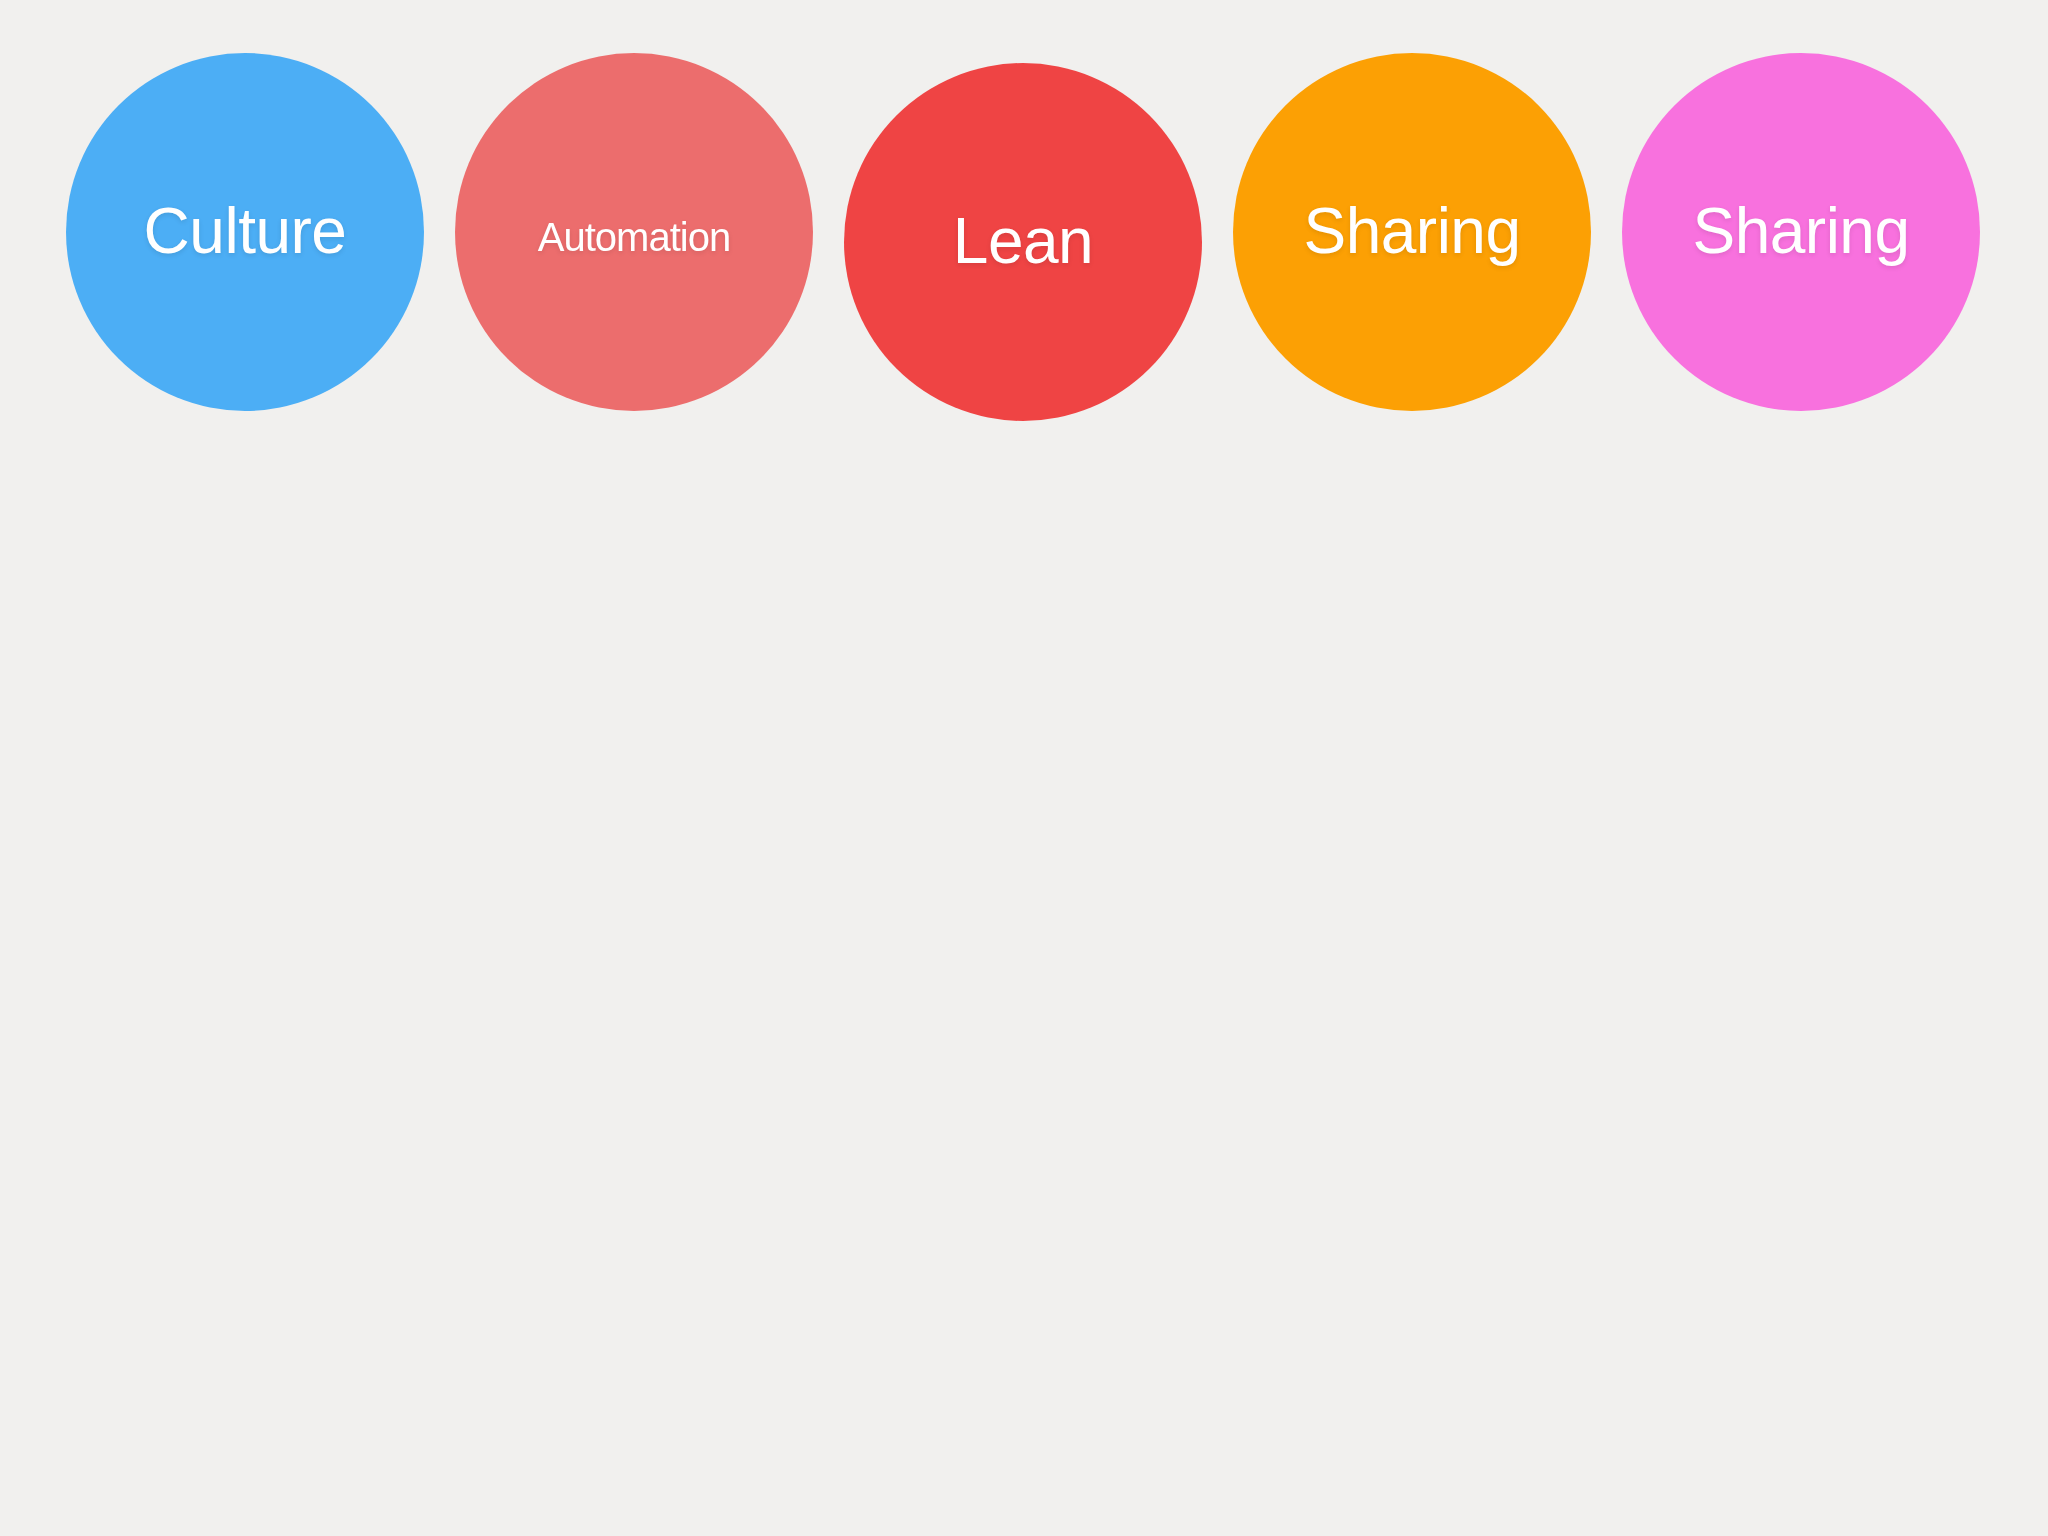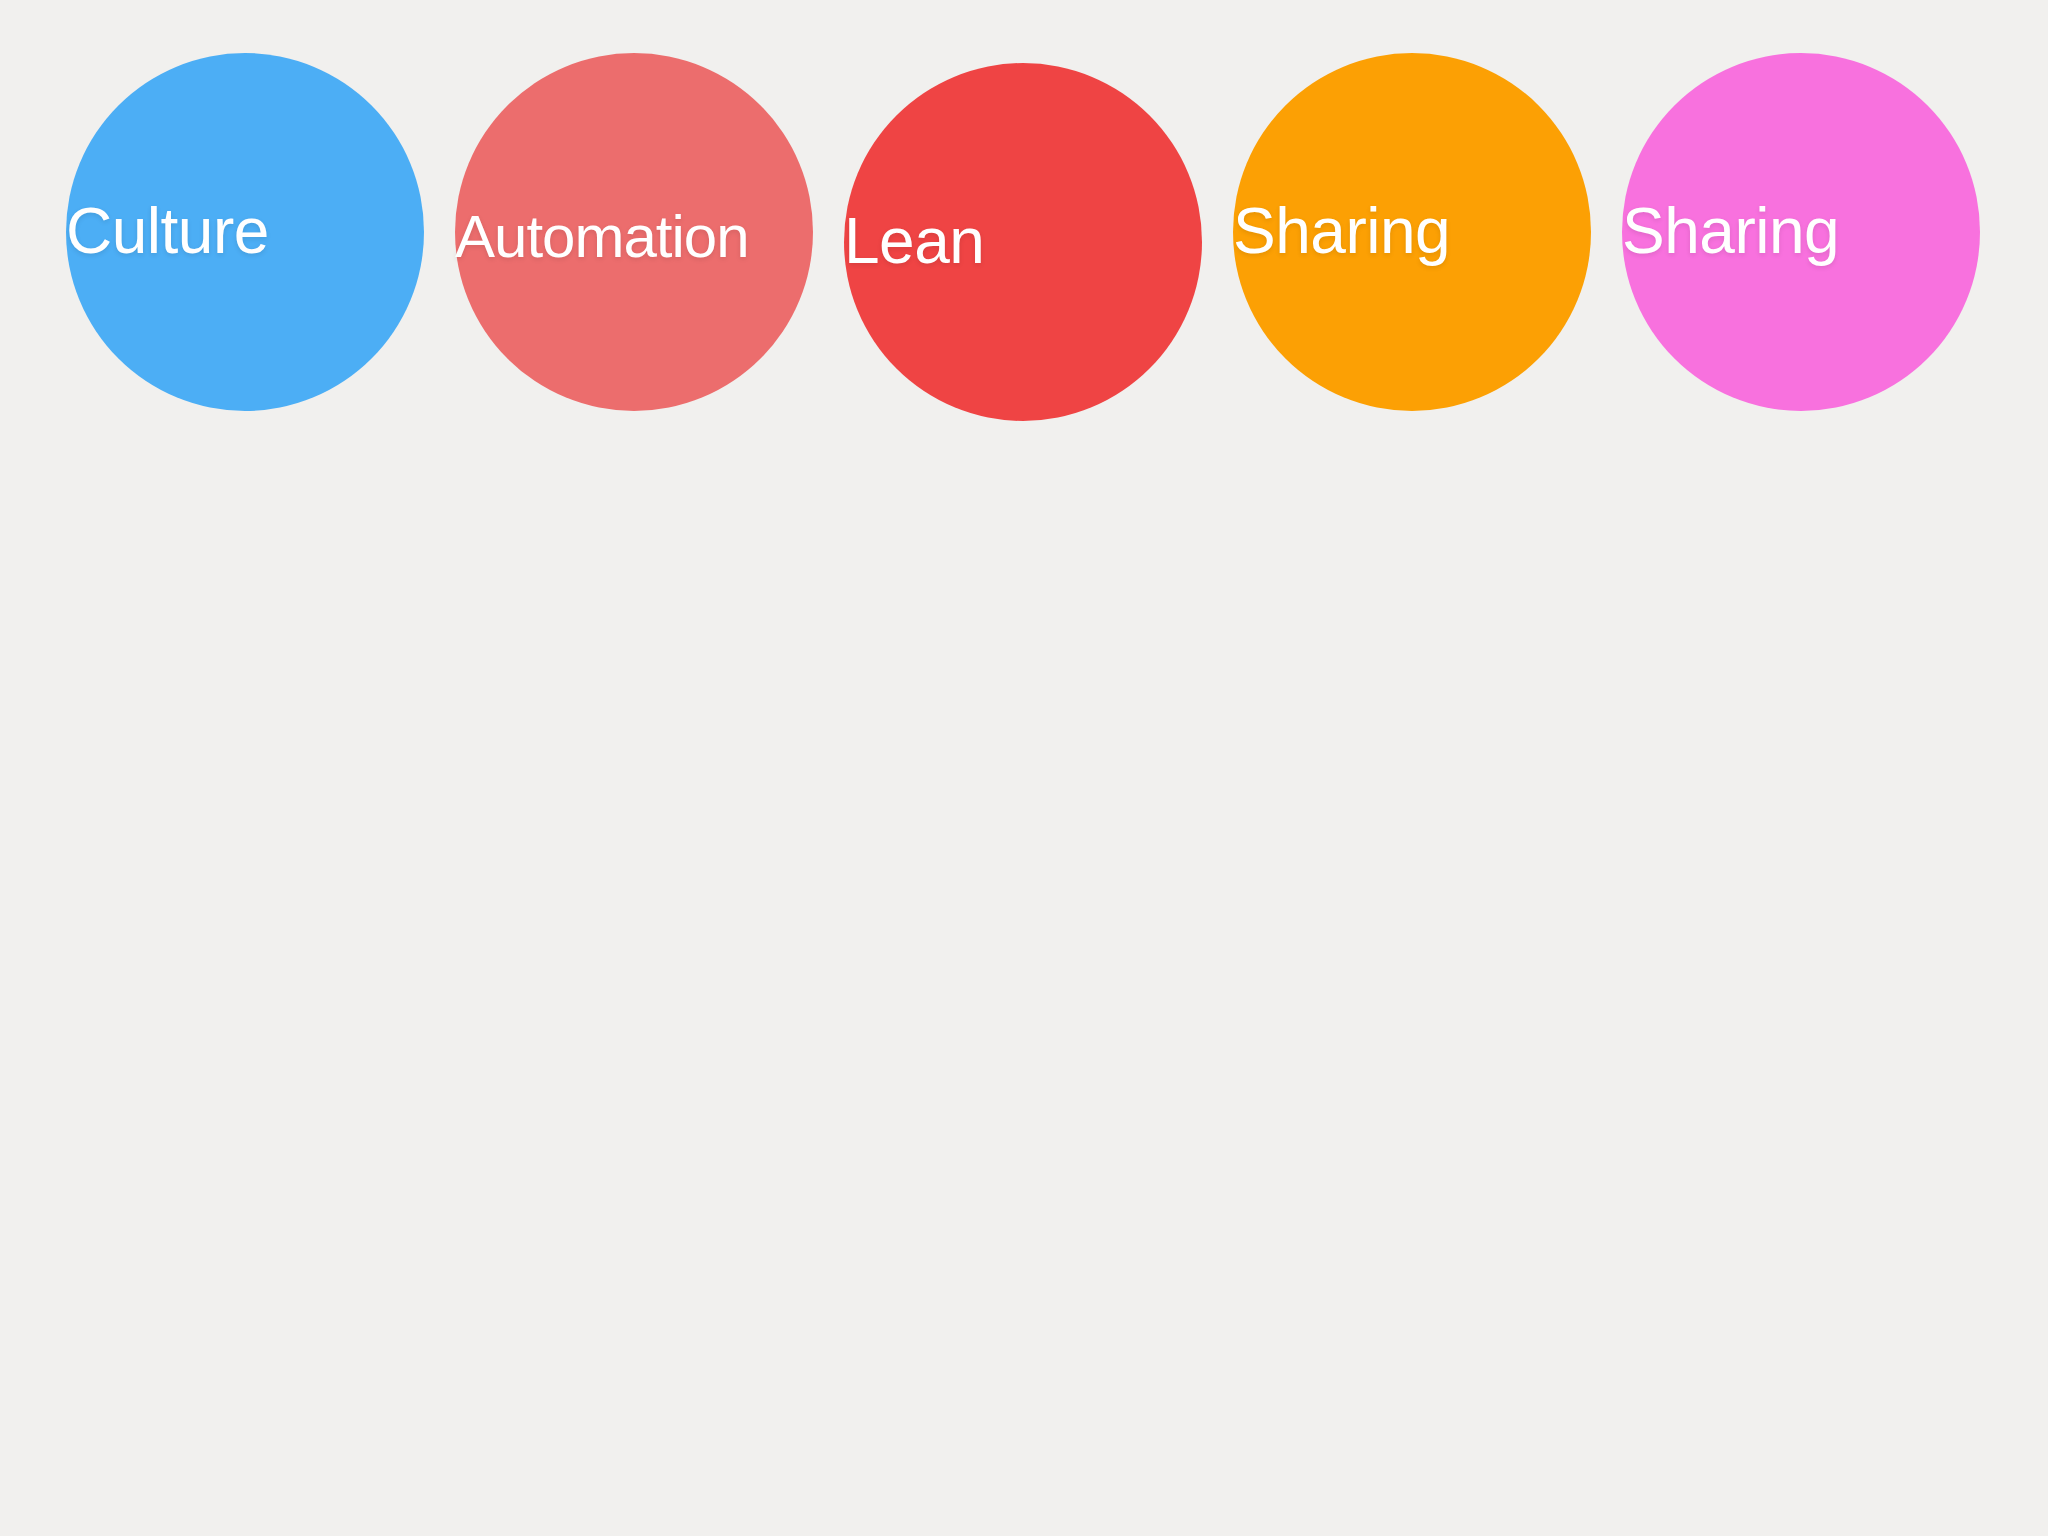--- a/index.html
+++ b/index.html
@@ -31,21 +31,21 @@
   }
 
   .pillar {
     position: absolute;
     top: 53px;
     width: 358px;
     height: 358px;
     border-radius: 50%;
     display: flex;
     align-items: center;
-    justify-content: flex-start;
+    justify-content: center;
     box-sizing: border-box;
   }
 
   .pillar-label {
     color: #FFFFFF;
     font-family: "Liberation Sans", "DejaVu Sans", sans-serif;
     font-size: 64px;
     font-weight: 400;
     line-height: 1;
     letter-spacing: -0.5px;
@@ -56,21 +56,21 @@
   }
 
   
   .pillar-0 { left: 66px;   }
   .pillar-1 { left: 455px;  }
   .pillar-2 { left: 844px;  }
   .pillar-3 { left: 1233px; }
   .pillar-4 { left: 1622px; }
 
   
-  .pillar-1 .pillar-label { font-size: 60px; letter-spacing: -1px; margin-top: 12px; }
+  .pillar-1 .pillar-label { font-size: 40px; letter-spacing: -1px; margin-top: 12px; }
 </style>
 </head>
 <body style="background: rgb(241, 240, 238);">
 
 <div id="canvas" style="background: rgb(241, 240, 238);">
 
   <div class="circle-row">
 
     <div class="pillar pillar-0" style="background: rgb(76, 174, 245); width: 358px; height: 358px; left: 66px; top: 53px;">
       <span class="pillar-label" style="color: rgb(255, 255, 255);">Culture</span>

